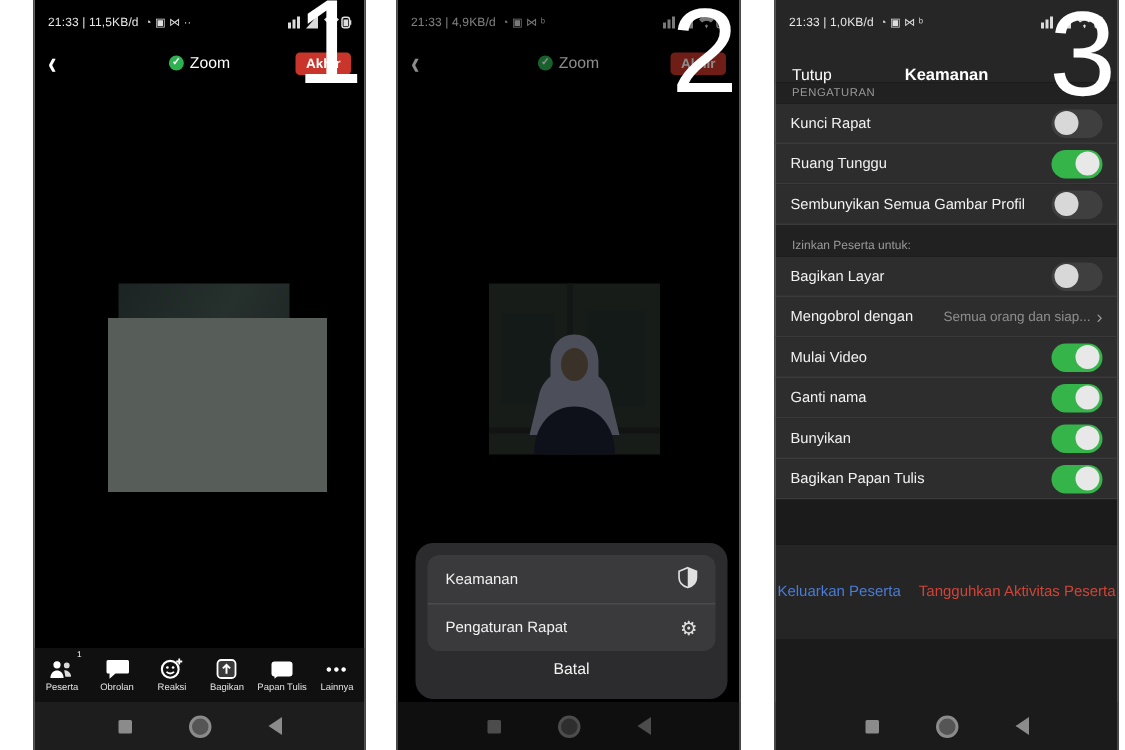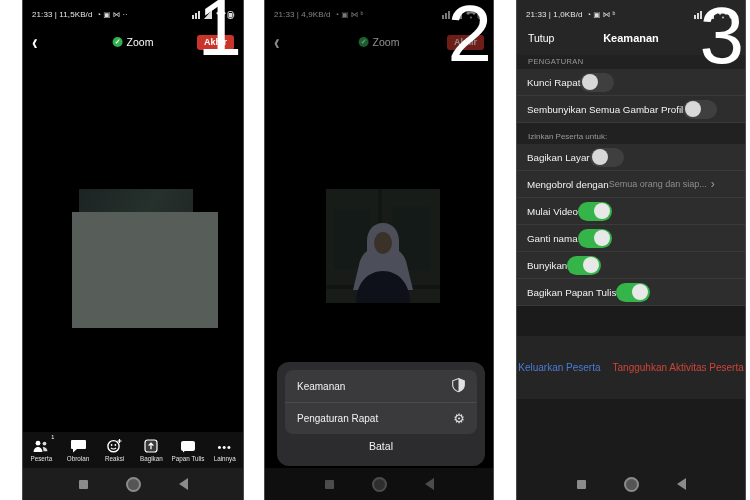--- a/index.html
+++ b/index.html
@@ -50,27 +50,27 @@
   .sheet{position:absolute;left:12px;right:8px;top:362px;height:104px;background:#2c2c2e;border-radius:12px;z-index:6;}
   .sheet-card{position:absolute;left:8px;right:8px;top:8px;height:64px;background:#3a3a3c;border-radius:8px;overflow:hidden;}
   .sheet-row{height:32px;display:flex;align-items:center;justify-content:space-between;padding:0 12px;box-sizing:border-box;}
   .sheet-row + .sheet-row{border-top:1px solid #4b4b4d;}
   .sheet-row .slabel{color:#f2f2f2;font-size:10px;}
   .sheet-row .sicon{color:#e0e0e0;font-size:13px;line-height:1;}
   .sheet-cancel{position:absolute;left:0;right:0;top:78px;text-align:center;color:#f2f2f2;font-size:10.5px;}
 
   
   .p3-top{height:55px;background:#262626;position:relative;}
-  .p3-header{display:flex;align-items:center;height:26px;padding:0 11px;margin-top:4px;position:relative;}
+  .p3-header{display:flex;align-items:center;height:26px;padding:0 11px;margin-top:16px;position:relative;}
   .p3-close{color:#fff;font-size:10.5px;}
   .p3-title{position:absolute;left:50%;transform:translateX(-50%);color:#fff;font-size:11px;font-weight:bold;}
   .band{background:#212121;color:#9a9a9a;display:flex;align-items:flex-end;padding:0 11px 3px 11px;box-sizing:border-box;}
   .band1{height:14px;font-size:7.5px;letter-spacing:.4px;}
   .band2{height:21px;font-size:8px;}
-  .srow{height:27px;background:#2d2d2d;display:flex;align-items:center;padding:0 10px;box-sizing:border-box;border-bottom:1px solid #3a3a3a;}
+  .srow{height:27px;background:#2d2d2d;display:flex;align-items:center;justify-content:space-between;padding:0 10px;box-sizing:border-box;border-bottom:1px solid #3a3a3a;}
   .srow:last-child{border-bottom:none;}
   .srow .rlabel{color:#f2f2f2;font-size:9.8px;white-space:nowrap;}
   .rvalue{color:#8e8e8e;font-size:9px;display:flex;align-items:center;gap:4px;white-space:nowrap;}
   .rvalue .chev{font-size:12px;color:#9a9a9a;line-height:1;}
   .toggle{width:34px;height:19px;border-radius:10px;background:#3f3f3f;position:relative;flex:none;}
   .toggle::after{content:'';position:absolute;width:16px;height:16px;border-radius:50%;background:#d8d8d8;top:1.5px;left:2px;}
   .toggle.on{background:#35b44a;}
   .toggle.on::after{left:auto;right:2px;background:#e8e8e8;}
   .gap-dark{height:30px;background:#1b1b1b;}
   .actions{height:63px;background:#252525;display:flex;flex-direction:row;align-items:center;justify-content:center;gap:12px;}
@@ -287,20 +287,24 @@
       </div>
     </div>
 
     <div class="band band1">PENGATURAN</div>
 
     <div class="srow">
       <span class="rlabel">Kunci Rapat</span>
       <span class="toggle"></span>
     </div>
     <div class="srow">
+      <span class="rlabel">Ruang Tunggu</span>
+      <span class="toggle on"></span>
+    </div>
+    <div class="srow">
       <span class="rlabel">Sembunyikan Semua Gambar Profil</span>
       <span class="toggle"></span>
     </div>
 
     <div class="band band2">Izinkan Peserta untuk:</div>
 
     <div class="srow">
       <span class="rlabel">Bagikan Layar</span>
       <span class="toggle"></span>
     </div>

